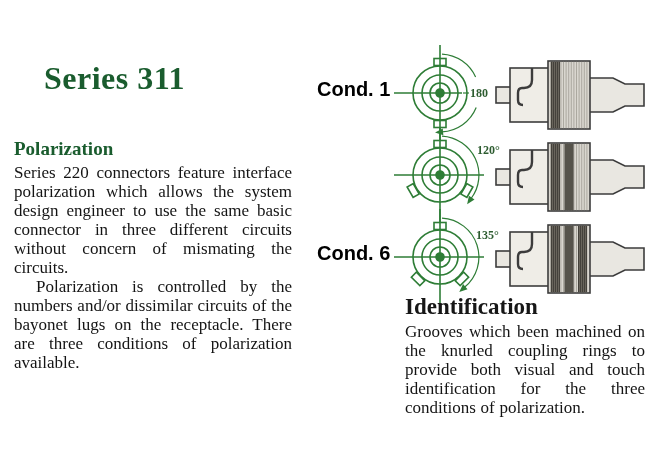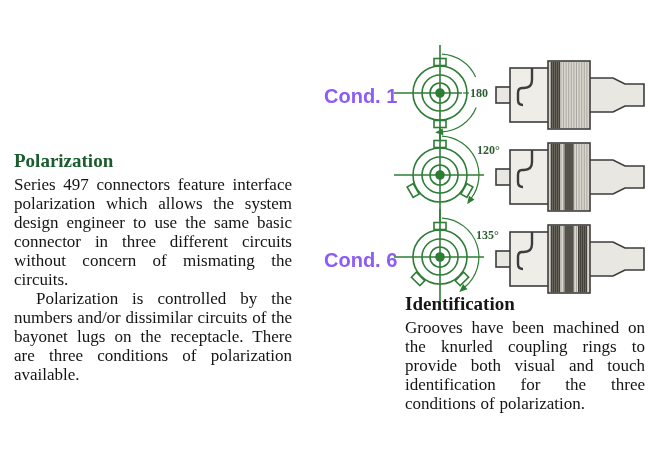--- a/index.html
+++ b/index.html
@@ -3,46 +3,47 @@
 <meta charset="utf-8">
 <style>
   html,body{margin:0;padding:0;background:#fff;}
   body{width:650px;height:471px;overflow:hidden;font-family:"Liberation Serif",serif;}
   .page{position:relative;width:650px;height:471px;background:#ffffff;color:var(--text-black,#141414);}
 
   .title{position:absolute;left:44px;top:62px;margin:0;font-size:32px;line-height:1;
          font-weight:700;color:var(--heading-green,#1a5c2e);letter-spacing:.5px;}
 
   .left-col{position:absolute;left:14px;top:139px;width:278px;}
-  .left-col h2{margin:12px 0 3px 0;font-size:19px;line-height:1.1;font-weight:700;color:var(--heading-green,#1a5c2e);}
+  .left-col h2{margin:0 0 3px 0;font-size:19px;line-height:1.1;font-weight:700;color:var(--heading-green,#1a5c2e);}
   .body-text{margin:0;font-size:17px;line-height:19px;text-align:justify;color:var(--text-black,#141414);
              hyphens:auto;-webkit-hyphens:auto;word-spacing:.5px;}
   .indent{text-indent:22px;}
 
   .cond-row{position:absolute;left:310px;width:340px;height:86px;}
   #cond-row-1{top:50px;} #cond-row-2{top:132px;} #cond-row-3{top:214px;}
-  .cond-label{position:absolute;left:6px;top:27px;margin:8px;white-space:nowrap;
-              font-family:"Liberation Sans",sans-serif;font-weight:700;font-size:20px;color:#8b5cf6;}
+  .cond-label{position:absolute;left:6px;top:27px;margin:1px;white-space:nowrap;
+              font-family:"Liberation Sans",sans-serif;font-weight:700;font-size:20px;color:#000000;}
   svg.dial{position:absolute;left:82px;top:-8px;width:120px;height:102px;overflow:visible;}
   svg.connector{position:absolute;left:184px;top:4px;width:152px;height:76px;overflow:visible;}
   .dial-label{font-family:"Liberation Serif",serif;font-size:12px;font-weight:700;
               fill:var(--dial-label-green,#2d5c30);}
 
   .ident{position:absolute;left:405px;top:294px;width:240px;}
-  .ident h2{margin:0 0 3px 0;font-size:19px;line-height:1.1;font-weight:700;color:#161616;}
+  .ident h2{margin:0 0 3px 0;font-size:23px;line-height:1.1;font-weight:700;color:#161616;}
 </style>
 </head>
 <body>
 
 <div class="page">
 
+  <h1 class="title">Series 311</h1>
 
   <section class="left-col">
     <h2>Polarization</h2>
-    <p class="body-text">Series 497 connectors feature interface polarization which allows the system design engineer to use the same basic connector in three different circuits without concern of mismating the circuits.</p>
+    <p class="body-text">Series 220 connectors feature interface polarization which allows the system design engineer to use the same basic connector in three different circuits without concern of mismating the circuits.</p>
     <p class="body-text indent">Polarization is controlled by the numbers and/or dissimilar circuits of the bayonet lugs on the receptacle. There are three conditions of polarization available.</p>
   </section>
 
   <div class="cond-row" id="cond-row-1">
     <p class="cond-label">Cond. 1</p>
     <svg class="dial" viewBox="0 0 120 102">
       <text class="dial-label" x="78" y="55">180</text>
     <g stroke="#2e7d36" fill="none" stroke-width="1.6">
           <line x1="48" y1="3" x2="48" y2="99"></line>
           <line x1="2" y1="51" x2="70" y2="51"></line>
@@ -220,16 +221,16 @@
             <line x1="87.5" y1="8" x2="87.5" y2="74"></line>
             <line x1="89.5" y1="8" x2="89.5" y2="74"></line>
             <line x1="91.5" y1="8" x2="91.5" y2="74"></line>
           </g>
         </g>
       </svg>
   </div>
 
   <section class="ident">
     <h2>Identification</h2>
-    <p class="body-text">Grooves have been machined on the knurled coupling rings to provide both visual and touch identification for the three conditions of polarization.</p>
+    <p class="body-text">Grooves which been machined on the knurled coupling rings to provide both visual and touch identification for the three conditions of polarization.</p>
   </section>
 
 </div>
 
 </body></html>

